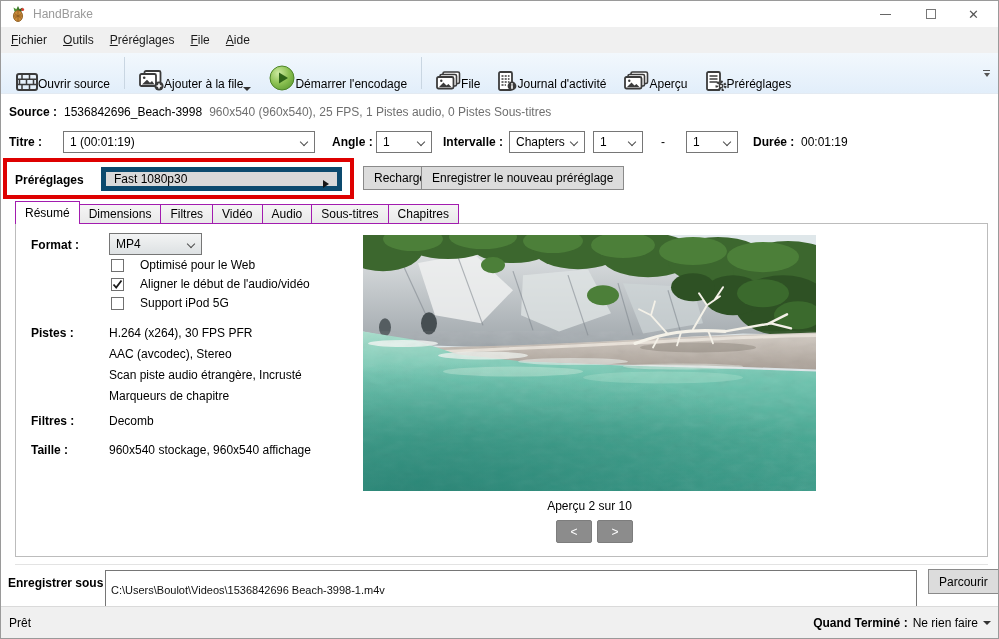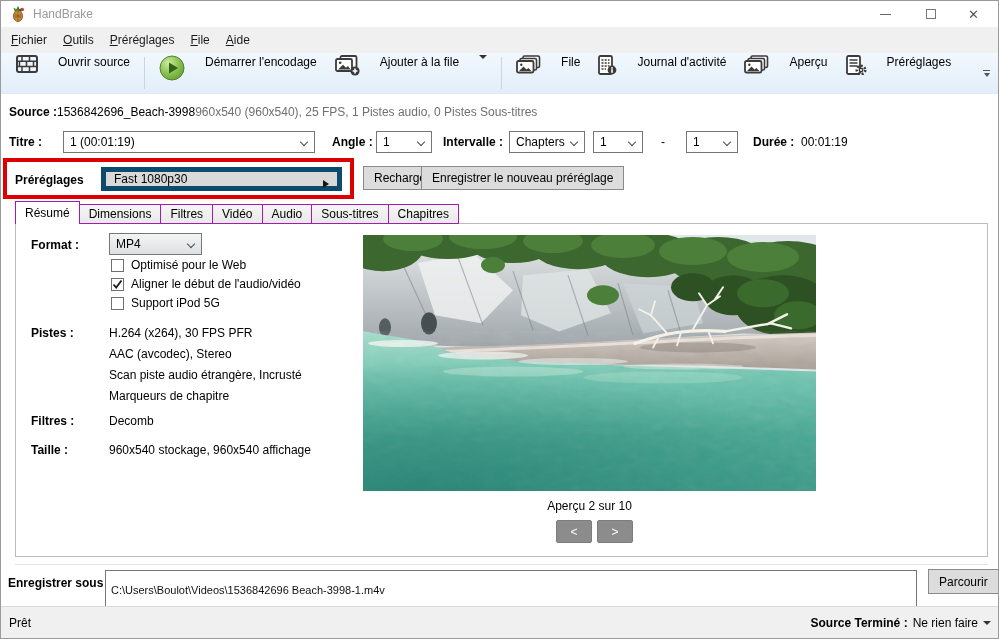--- a/index.html
+++ b/index.html
@@ -21,21 +21,21 @@
   
   .menubar { position:absolute; top:26px; left:0; width:100%; height:26px; background:#f0f0f0;
              display:flex; align-items:center; padding-left:2px; }
   .mi { display:inline-block; padding:0 8px; line-height:26px; color:#1a1a1a; }
   .mi::first-letter { text-decoration:underline; }
 
   
   .toolbar { position:absolute; top:52px; left:0; width:100%; height:41px;
              background:linear-gradient(#f2f8fd,#e2eefa); border-bottom:1px solid #e3eaf2;
              display:flex; align-items:center; padding:0 6px; }
-  .tbtn { display:flex; align-items:flex-start; gap:20px; padding:0 9px; height:36px; white-space:nowrap; }
+  .tbtn { display:flex; align-items:flex-end; gap:0; padding:0 9px; height:36px; white-space:nowrap; }
   .tsep { width:1px; height:32px; background:#c9d6e2; margin:0 5px; }
   .spacer { flex:1; }
   .overflow { display:flex; flex-direction:column; align-items:center; gap:2px; margin-right:2px; }
   .overflow i { display:block; }
   .ov-bar { width:7px; height:1px; background:#555; }
   .ov-car { width:0; height:0; border-left:3.5px solid transparent; border-right:3.5px solid transparent; border-top:4px solid #555; }
   .dd-caret { width:0; height:0; border-left:4px solid transparent; border-right:4px solid transparent; border-top:4px solid #333; }
 
   
   .combo { position:absolute; height:22px; border:1px solid #767676; background:#fff;
@@ -55,21 +55,21 @@
 
   
   .tabs { position:absolute; left:14px; top:200px; height:23px; display:flex; align-items:flex-end; z-index:5; }
   .tab { height:20px; line-height:18px; padding:0 9px; border:1px solid #a21caf; margin-right:-1px;
          background:linear-gradient(#f5f5f5,#e9e9e9); white-space:nowrap; }
   .tab.active { height:23px; line-height:22px; background:#fff; border-bottom:none; position:relative; z-index:6; }
   .panel { position:absolute; left:14px; top:222px; width:973px; height:334px; border:1px solid #bcbcbc; background:#fff; }
   .subline { position:absolute; left:14px; top:563px; width:973px; height:1px; background:#e3e3e3; }
 
   
-  .cbrow { display:flex; align-items:center; gap:7px; height:16px; }
+  .cbrow { display:flex; align-items:center; gap:16px; height:16px; }
   .cb { width:13px; height:13px; border:1px solid #707070; background:#fff;
         display:inline-flex; align-items:center; justify-content:center; flex:none; }
   .cb svg { display:none; }
   .cb.checked svg { display:block; }
 
   
   .preview { position:absolute; left:362px; top:234px; width:453px; height:256px; display:block; }
   .caption { position:absolute; left:362px; top:498px; width:453px; text-align:center; }
   .navbtn { position:absolute; width:36px; height:23px; background:#8c8c8c; border:1px solid #7d7d7d;
             border-radius:2px; color:#fff; font-size:12px; line-height:20px; text-align:center; font-family:inherit; }
@@ -117,45 +117,45 @@
   <div class="toolbar">
     <div class="tbtn">
       <svg width="22" height="18" viewBox="0 0 22 18">
         <rect x="1" y="1" width="20" height="16" rx="2" fill="none" stroke="#3b3b3b" stroke-width="2"></rect>
         <path d="M1 6.3 H21 M1 11.6 H21 M6 1 V6.3 M13.5 1 V6.3 M3.5 6.3 V11.6 M10.5 6.3 V11.6 M17.5 6.3 V11.6 M6 11.6 V17 M13.5 11.6 V17" stroke="#3b3b3b" stroke-width="1.5" fill="none"></path>
       </svg>
       <span>Ouvrir source</span>
     </div>
     <div class="tsep"></div>
     <div class="tbtn">
+      <svg width="25" height="21" viewBox="0 0 25 21">
+        <rect x="5.5" y="1" width="16" height="12" rx="1.5" fill="#fff" stroke="#3b3b3b" stroke-width="1.8"></rect>
+        <rect x="1" y="4" width="16" height="12" rx="1.5" fill="#fff" stroke="#3b3b3b" stroke-width="1.8"></rect>
+        <circle cx="5.2" cy="7.8" r="1.3" fill="#3b3b3b"></circle>
+        <path d="M3 14.5 L8 9.8 L11 12.8 L13 11 L15.5 14.5 Z" fill="#3b3b3b"></path>
+        <circle cx="20" cy="16" r="4.6" fill="#3b3b3b"></circle>
+        <path d="M20 13.6 V18.4 M17.6 16 H22.4" stroke="#fff" stroke-width="1.6"></path>
+      </svg>
+      <span>Ajouter à la file</span>
+      <i class="dd-caret"></i>
+    </div>
+    <div class="tbtn">
       <svg width="26" height="26" viewBox="0 0 26 26">
         <defs>
             <radialGradient id="pg" cx="35%" cy="30%" r="80%">
           <stop offset="0%" stop-color="#cdeaa0"></stop>
               <stop offset="55%" stop-color="#8cc152"></stop>
               <stop offset="100%" stop-color="#5f9e33"></stop>
         </radialGradient>
           </defs>
         <circle cx="13" cy="13" r="12" fill="url(#pg)" stroke="#4e8529"></circle>
         <path d="M10 7.5 L19 13 L10 18.5 Z" fill="#2e6417"></path>
       </svg>
       <span>Démarrer l'encodage</span>
     </div>
-    <div class="tbtn">
-      <svg width="25" height="21" viewBox="0 0 25 21">
-        <rect x="5.5" y="1" width="16" height="12" rx="1.5" fill="#fff" stroke="#3b3b3b" stroke-width="1.8"></rect>
-        <rect x="1" y="4" width="16" height="12" rx="1.5" fill="#fff" stroke="#3b3b3b" stroke-width="1.8"></rect>
-        <circle cx="5.2" cy="7.8" r="1.3" fill="#3b3b3b"></circle>
-        <path d="M3 14.5 L8 9.8 L11 12.8 L13 11 L15.5 14.5 Z" fill="#3b3b3b"></path>
-        <circle cx="20" cy="16" r="4.6" fill="#3b3b3b"></circle>
-        <path d="M20 13.6 V18.4 M17.6 16 H22.4" stroke="#fff" stroke-width="1.6"></path>
-      </svg>
-      <span>Ajouter à la file</span>
-      <i class="dd-caret"></i>
-    </div>
     <div class="tsep"></div>
     <div class="tbtn">
       <svg width="25" height="20" viewBox="0 0 25 20">
         <rect x="7" y="1" width="16.5" height="11.5" rx="1.5" fill="#fff" stroke="#3b3b3b" stroke-width="1.6"></rect>
         <rect x="4" y="3.5" width="16.5" height="11.5" rx="1.5" fill="#fff" stroke="#3b3b3b" stroke-width="1.6"></rect>
         <rect x="1" y="6" width="16.5" height="11.5" rx="1.5" fill="#fff" stroke="#3b3b3b" stroke-width="1.8"></rect>
         <circle cx="5.3" cy="9.8" r="1.2" fill="#3b3b3b"></circle>
         <path d="M3 16 L7.5 11.6 L10.5 14.6 L12.4 13 L15.4 16 Z" fill="#3b3b3b"></path>
       </svg>
       <span>File</span>
@@ -190,21 +190,21 @@
       </svg>
       <span>Préréglages</span>
     </div>
     <div class="spacer"></div>
     <div class="overflow">
       <i class="ov-bar"></i>
       <i class="ov-car"></i>
     </div>
   </div>
 
-  <div class="abs" style="left:8px;top:104px;display:flex;gap:0;align-items:center">
+  <div class="abs" style="left:8px;top:104px;display:flex;gap:7px;align-items:center">
     <span class="b">Source :</span>
     <span>1536842696_Beach-3998</span>
     <span class="gray">960x540 (960x540), 25 FPS, 1 Pistes audio, 0 Pistes Sous-titres</span>
   </div>
 
   <span class="abs b" style="left:8px;top:134px">Titre :</span>
   <div class="combo" style="left:62px;top:130px;width:252px">
     <span>1 (00:01:19)</span>
       <i class="caret"></i>
   </div>
@@ -377,19 +377,19 @@
   <button class="navbtn" style="left:555px;top:519px">&lt;</button>
   <button class="navbtn" style="left:596px;top:519px">&gt;</button>
 
   <span class="abs b" style="left:7px;top:575px">Enregistrer sous :</span>
   <input class="pathinput" type="text" value="C:\Users\Boulot\Videos\1536842696 Beach-3998-1.m4v" style="">
   <button class="btn" style="left:927px;top:568px;height:25px">Parcourir</button>
 
   <div class="statusbar">
     <span class="abs" style="left:8px;top:9px">Prêt</span>
     <div class="whendone">
-      <span class="b">Source Terminé :</span>
+      <span class="b">Quand Terminé :</span>
       <span>Ne rien faire</span>
       <i class="dd-caret"></i>
     </div>
   </div>
 
 </div>
 
 </body></html>

